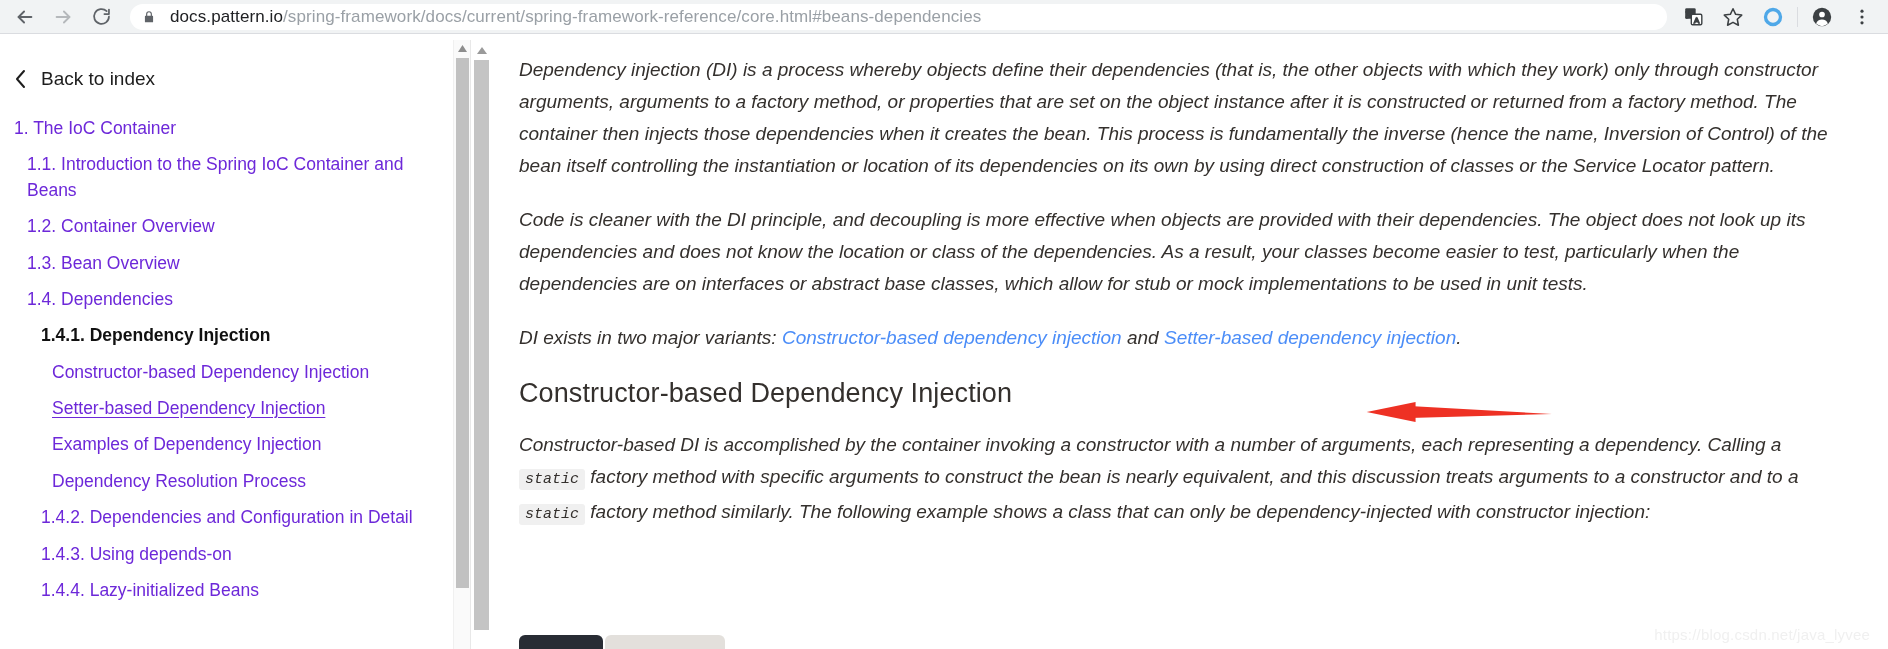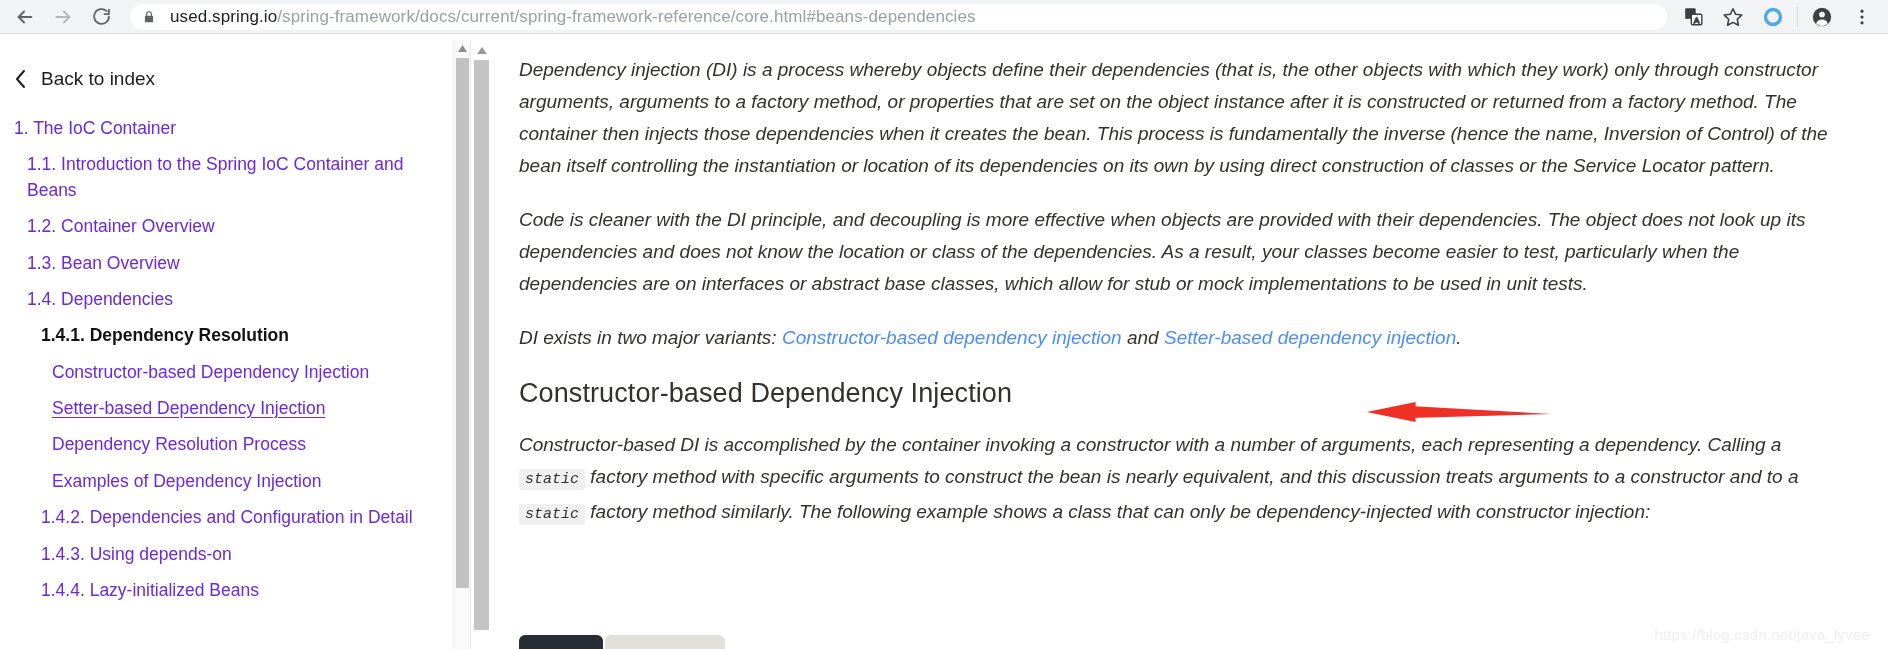--- a/index.html
+++ b/index.html
@@ -247,21 +247,21 @@
       </svg>
     </div>
   </div>
 
   <div class="omnibox">
     <span class="lock-icon">
       <svg width="14" height="16" viewBox="0 0 24 24" fill="#5f6368">
         <path d="M12 2a5 5 0 0 0-5 5v3H6a1 1 0 0 0-1 1v9a1 1 0 0 0 1 1h12a1 1 0 0 0 1-1v-9a1 1 0 0 0-1-1h-1V7a5 5 0 0 0-5-5zm0 2a3 3 0 0 1 3 3v3H9V7a3 3 0 0 1 3-3z"></path>
       </svg>
     </span>
-    <span class="url-text"><span class="host">used.spring.io</span><span>/spring-framework/docs/current/spring-framework-reference/core.html#beans-dependencies</span></span>
+    <span class="url-text"><span class="host">docs.pattern.io</span><span>/spring-framework/docs/current/spring-framework-reference/core.html#beans-dependencies</span></span>
   </div>
 
   <div class="chrome-actions">
     <div class="chrome-icon" title="Translate">
       <svg width="21" height="21" viewBox="0 0 24 24" fill="none" stroke="#3c4043" stroke-width="1.6">
         <rect x="2.5" y="2.5" width="12" height="12" rx="1.5" fill="#3c4043" stroke="none"></rect>
         <text x="8.5" y="12" font-size="10" fill="#ffffff" text-anchor="middle" font-family="Liberation Sans, sans-serif">文</text>
         <rect x="9.5" y="9.5" width="12" height="12" rx="1.5" fill="#ffffff" stroke="#3c4043"></rect>
         <text x="15.5" y="19" font-size="9" fill="#3c4043" text-anchor="middle" font-family="Liberation Sans, sans-serif">A</text>
       </svg>
@@ -307,25 +307,25 @@
         </span>
         <span class="back-label">Back to index</span>
       </div>
 
       <ul class="toc" id="toc-list">
           <li class="toc-item lvl1"><span>1. The IoC Container</span></li>
           <li class="toc-item lvl2"><span>1.1. Introduction to the Spring IoC Container and Beans</span></li>
           <li class="toc-item lvl2"><span>1.2. Container Overview</span></li>
           <li class="toc-item lvl2"><span>1.3. Bean Overview</span></li>
           <li class="toc-item lvl2"><span>1.4. Dependencies</span></li>
-          <li class="toc-item lvl3 current"><span>1.4.1. Dependency Resolution</span><span class="active-marker" style="background: rgb(109, 179, 63);"></span></li>
+          <li class="toc-item lvl3 current"><span>1.4.1. Dependency Injection</span><span class="active-marker" style="background: rgb(109, 179, 63);"></span></li>
           <li class="toc-item lvl4"><span>Constructor-based Dependency Injection</span></li>
           <li class="toc-item lvl4 underlined"><span>Setter-based Dependency Injection</span></li>
+          <li class="toc-item lvl4"><span>Examples of Dependency Injection</span></li>
           <li class="toc-item lvl4"><span>Dependency Resolution Process</span></li>
-          <li class="toc-item lvl4"><span>Examples of Dependency Injection</span></li>
           <li class="toc-item lvl3"><span>1.4.2. Dependencies and Configuration in Detail</span></li>
           <li class="toc-item lvl3"><span>1.4.3. Using depends-on</span></li>
           <li class="toc-item lvl3"><span>1.4.4. Lazy-initialized Beans</span></li>
         </ul>
     </div>
 
     <div class="sb-scrollbar">
       <div class="sb-arrow-up">
         <svg width="9" height="7" viewBox="0 0 9 7">
             <polygon points="4.5,0 9,7 0,7" fill="#8d8d8d"></polygon>

